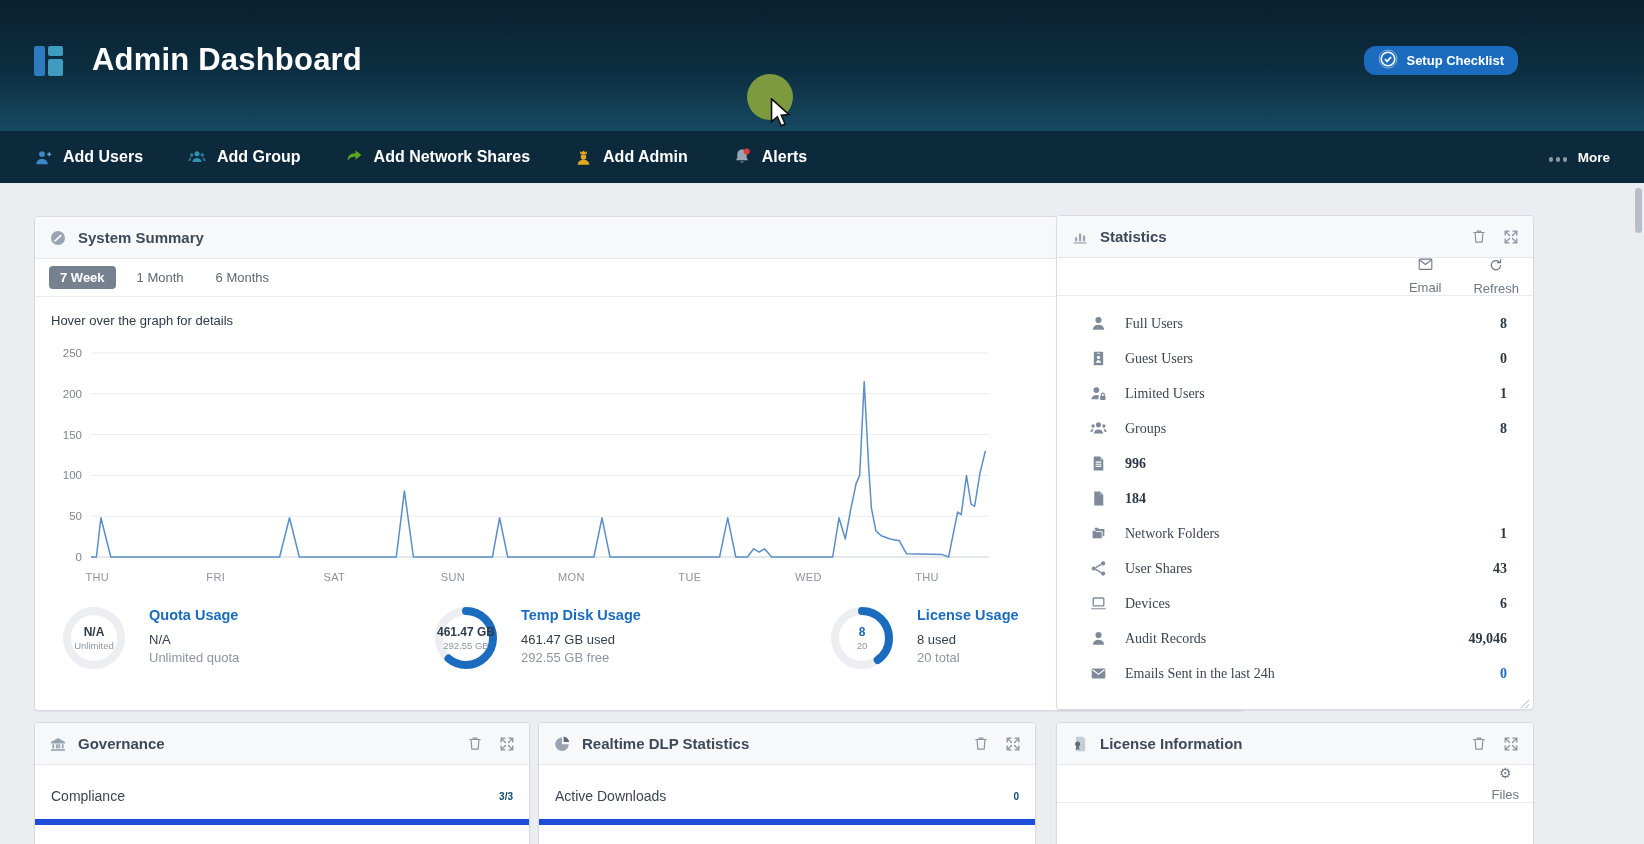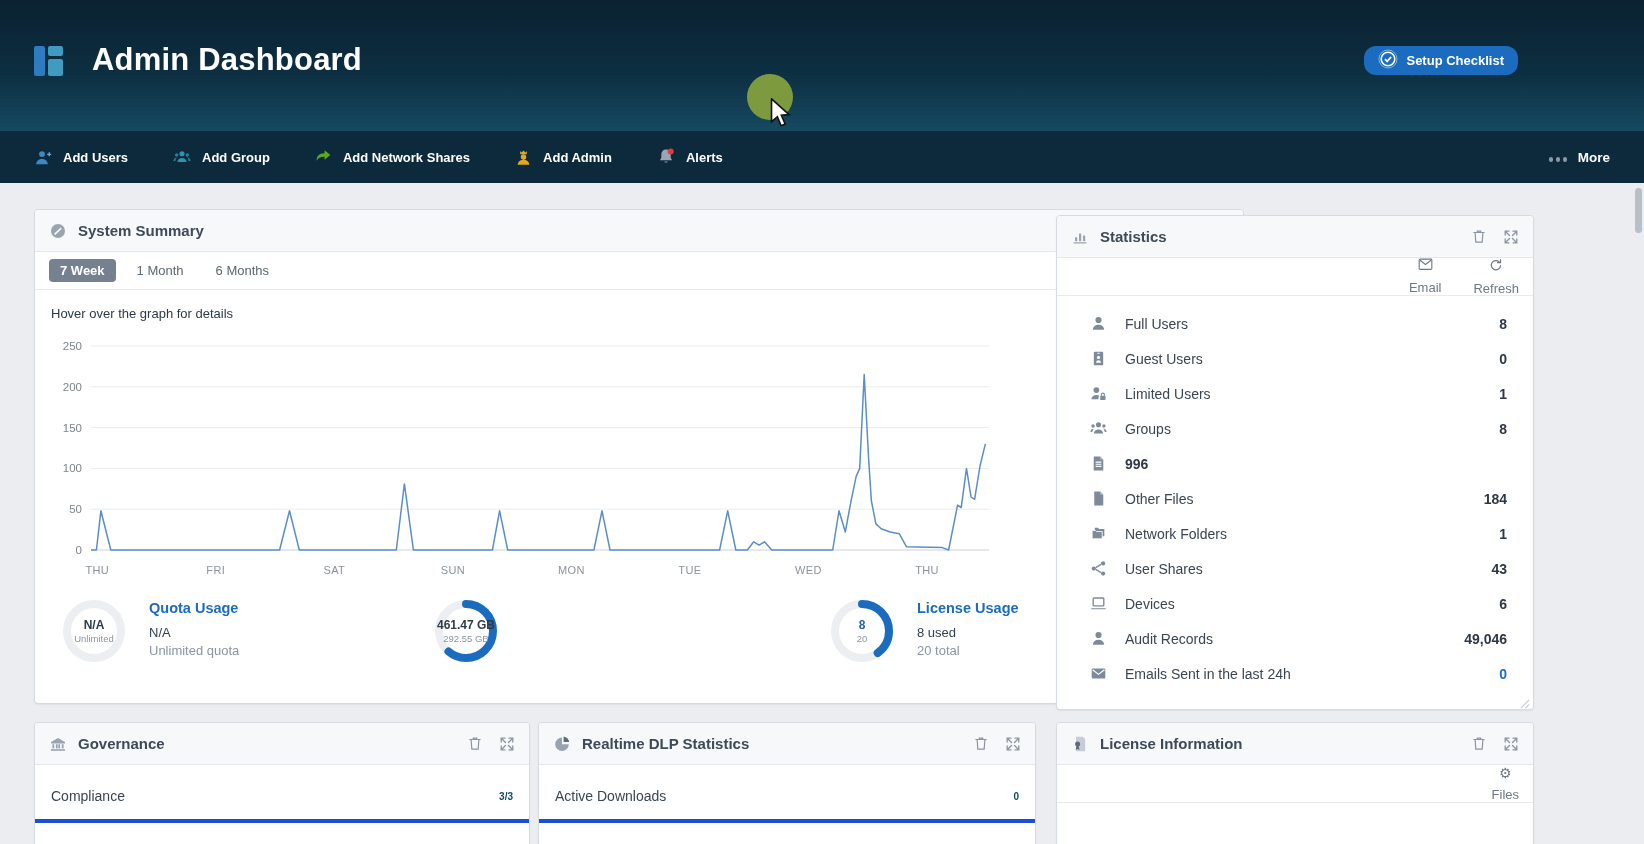--- a/index.html
+++ b/index.html
@@ -12,21 +12,21 @@
   .logo .bar-l { position:absolute; left:0; top:1px; width:11px; height:30px; background:#2e7cc0; border-radius:2px; }
   .logo .sq-t { position:absolute; left:14px; top:1px; width:15px; height:10px; background:#3f9cc0; border-radius:2px; }
   .logo .sq-b { position:absolute; left:14px; top:14px; width:15px; height:17px; background:#3f9cc0; border-radius:2px; }
   .hero-title { position:absolute; left:92px; top:42px; color:#ffffff; font-size:31px; font-weight:700; letter-spacing:.2px; }
   .setup-btn { position:absolute; right:126px; top:46px; height:29px; background:#1b6cbe; border:none; border-radius:12px;
                color:#fff; font-weight:700; font-size:13px; display:flex; align-items:center; gap:8px; padding:0 14px; cursor:pointer; font-family:inherit; }
 
   
   .navbar { position:absolute; left:0; top:131px; width:1644px; height:52px; background:#0d2a3c;
             display:flex; align-items:center; padding:0 34px; gap:44px; }
-  .nav-item { display:flex; align-items:center; gap:10px; color:#fff; font-weight:700; font-size:13px; cursor:pointer; }
+  .nav-item { display:flex; align-items:center; gap:10px; color:#fff; font-weight:700; font-size:16px; cursor:pointer; }
   .nav-item svg { display:block; }
   .more-item { margin-left:auto; display:flex; align-items:center; gap:8px; color:#fff; font-weight:700; font-size:13.5px; cursor:pointer; }
   .dots span { display:inline-block; width:4.5px; height:4.5px; border-radius:50%; background:#8d99a6; margin-right:2.5px; }
 
   
   .panel { position:absolute; background:#fff; border:1px solid #d6dbe1; border-radius:4px;
            box-shadow:0 1px 2px rgba(16,24,40,.06); overflow:hidden; }
   .panel-hd { height:42px; background:#f7f8fa; border-bottom:1px solid #e4e7eb; display:flex; align-items:center; padding:0 14px; gap:11px; }
   .panel-hd .hd-title { font-size:15px; font-weight:700; color:#3e4a59; flex:1; }
   .hd-ico { width:18px; height:18px; }
@@ -48,29 +48,29 @@
   .donut svg { transform:rotate(-90deg); }
   .donut .ctr { position:absolute; inset:0; display:flex; flex-direction:column; align-items:center; justify-content:center; line-height:1.25; }
   .ctr .top { font-size:12px; font-weight:700; }
   .ctr .bot { font-size:9.5px; color:#8b95a1; }
   .gauge-txt { padding-top:2px; }
   .gauge-txt .g-title { font-size:14.5px; font-weight:700; color:#1b6cbe; margin-bottom:9px; }
   .gauge-txt .g-l1 { font-size:13px; color:#33404d; margin-bottom:3px; }
   .gauge-txt .g-l2 { font-size:13px; color:#8b95a1; }
 
   
-  .stat-list { padding:10px 14px 0 21px; }
+  .stat-list { padding:10px 14px 0 21px;font-family:Liberation Serif, serif; }
   .stat-row { height:35px; display:flex; align-items:center; gap:18px; padding:0 12px; }
   .stat-row .s-ico { width:17px; height:17px; flex:0 0 17px; }
   .stat-row .s-ico svg { width:17px; height:17px; display:block; }
   .stat-row .s-label { flex:1; font-size:14px; color:#3a4551; }
   .stat-row .s-value { font-size:14px; font-weight:700; color:#2e3844; }
 
   
-  .kv-row { display:flex; align-items:center; padding:15px 16px; border-bottom:4px solid #1d4ed8; }
+  .kv-row { display:flex; align-items:center; padding:15px 16px; border-bottom:6px solid #1d4ed8; }
   .kv-row .k { flex:1; font-size:14px; color:#3a4551; }
   .kv-row .v { font-size:10px; font-weight:700; color:#0c4a6e; }
 
   
   .scroll-thumb { position:absolute; right:2px; top:188px; width:7px; height:45px; border-radius:4px; background:#b9bfc6; cursor:pointer; }
 
   
   .cursor-wrap { position:absolute; left:747px; top:74px; width:60px; height:60px; z-index:50; pointer-events:none; }
   .cursor-ring { position:absolute; left:0; top:0; width:46px; height:46px; border-radius:50%; background:#7d9b3e; }
   .cursor-arrow { position:absolute; left:21px; top:24px; }
@@ -148,21 +148,21 @@
         </svg>
       </span>
     <span>Alerts</span>
   </div>
   <div class="more-item">
     <span class="dots"><span></span><span></span><span></span></span>
     <span>More</span>
   </div>
 </div>
 
-<div class="panel" style="left:34px; top:209px; width:1210px; height:495px;">
+<div class="panel" style="left:34px; top:216px; width:1210px; height:495px;">
   <div class="panel-hd">
     <span class="hd-ico"><svg width="18" height="18" viewBox="0 0 18 18">
           <circle cx="9" cy="9" r="7" fill="#9aa4b0"></circle>
           <path d="M5.6 12.4l6.6-6.2" stroke="#fff" stroke-width="1.6"></path>
         </svg></span>
     <span class="hd-title">System Summary</span>
     <span class="hd-actions">
       <span>
           <svg width="16" height="17" viewBox="0 0 16 16" fill="none" stroke="#8b95a1" stroke-width="1.2" stroke-linecap="round">
             <path d="M2.8 4h10.4M6.3 4V2.6h3.4V4M4.1 4l.7 9.6h6.4l.7-9.6"></path>
@@ -234,20 +234,25 @@
       <div class="donut">
         <svg width="66" height="66">
             <circle cx="33" cy="33" r="27" fill="none" stroke="#eceef1" stroke-width="8"></circle>
             <circle class="donut-arc" cx="33" cy="33" r="27" fill="none" stroke="#1b6cbe" stroke-width="8" stroke-linecap="round" stroke-dasharray="103.48406200924778 169.64600329384882"></circle>
           </svg>
         <div class="ctr">
             <span class="top" style="color: rgb(46, 59, 73);">461.47 GB</span>
             <span class="bot">292.55 GB</span>
           </div>
       </div>
+      <div class="gauge-txt">
+        <div class="g-title">Temp Disk Usage</div>
+        <div class="g-l1">461.47 GB used</div>
+        <div class="g-l2">292.55 GB free</div>
+      </div>
     </div>
     <div class="gauge" style="left:794px;">
       <div class="donut">
         <svg width="66" height="66">
             <circle cx="33" cy="33" r="27" fill="none" stroke="#eceef1" stroke-width="8"></circle>
             <circle class="donut-arc" cx="33" cy="33" r="27" fill="none" stroke="#1b6cbe" stroke-width="8" stroke-linecap="round" stroke-dasharray="67.85840131753953 169.64600329384882"></circle>
           </svg>
         <div class="ctr">
             <span class="top" style="color: rgb(31, 102, 176);">8</span>
             <span class="bot">20</span>
@@ -363,21 +368,20 @@
         </span>
         <span class="s-value">996</span>
       </div>
       <div class="stat-row">
         <span class="s-ico">
           <svg viewBox="0 0 16 16">
             <path d="M4 1.5h5.5l3 3v10H4z" fill="#7e8a99"></path>
             <path d="M9.5 1.5l3 3h-3z" fill="#aeb6c0"></path>
           </svg>
         </span>
-        <span class="s-label">Other Files</span>
         <span class="s-value">184</span>
       </div>
       <div class="stat-row">
         <span class="s-ico">
           <svg viewBox="0 0 16 16">
             <path d="M4.5 2.5h3l1 1.2h5v6.8h-9z" fill="#7e8a99"></path>
             <path d="M2 5h3l1 1.2h5.5V13H2z" fill="#7e8a99" stroke="#fff" stroke-width=".8"></path>
           </svg>
         </span>
         <span class="s-label">Network Folders</span>

